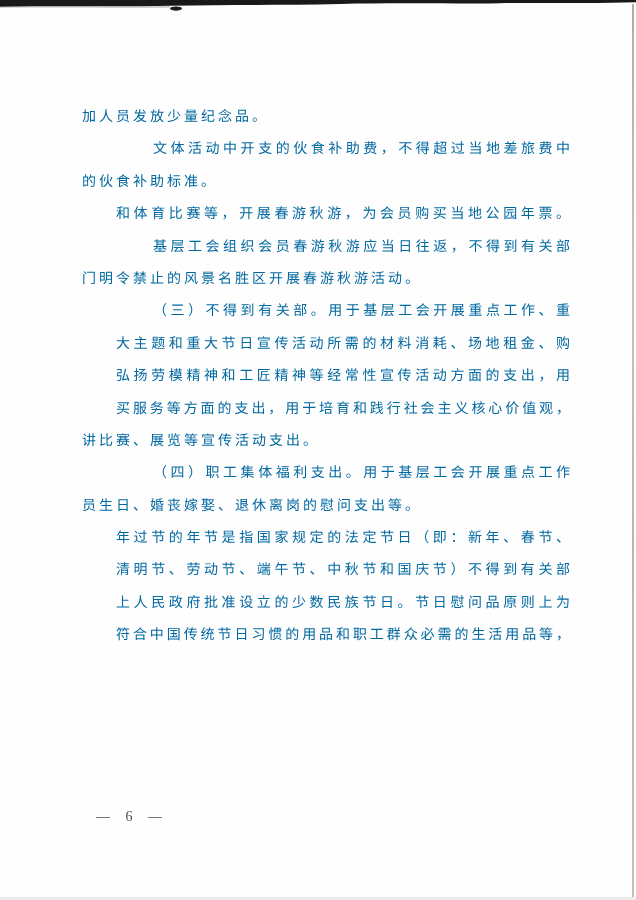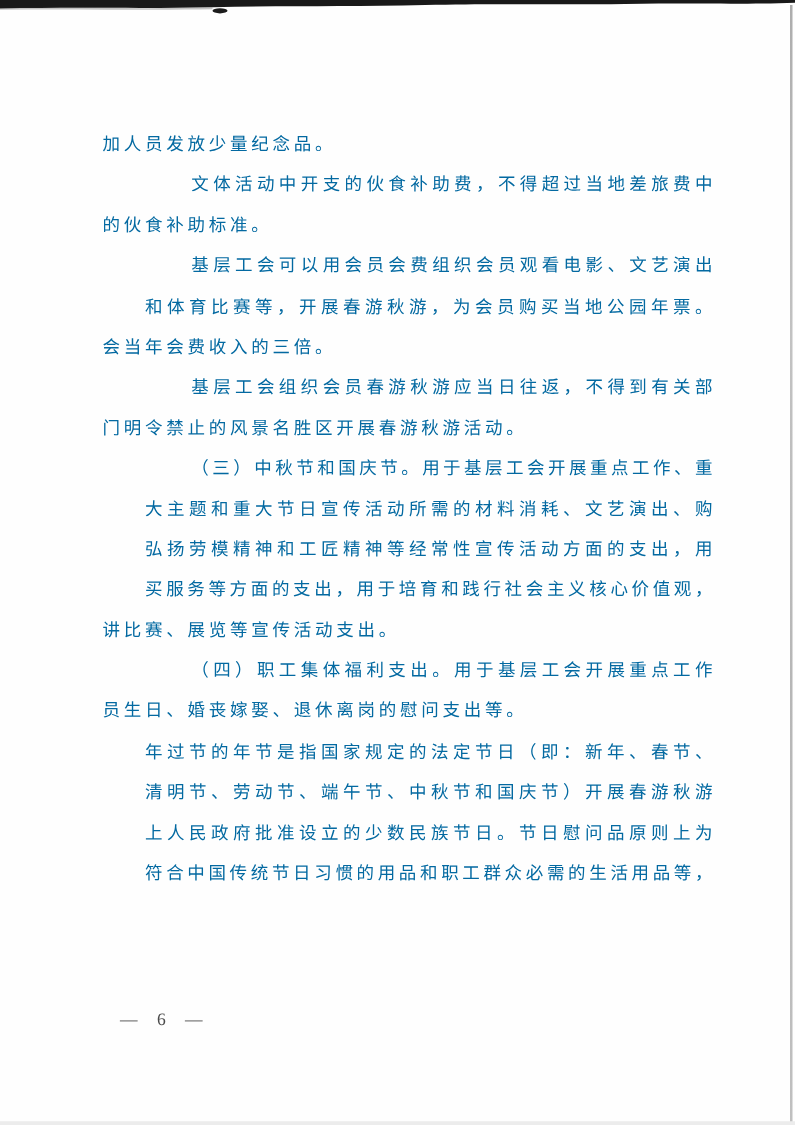--- a/index.html
+++ b/index.html
@@ -89,33 +89,31 @@
     <path d="M0,6.5 C60,5.8 120,7.2 170,6.0 L170,7.4 C120,8.4 60,7.0 0,7.8 Z" fill="#555555" opacity="0.35"></path>
   </svg>
 
   <div class="right-edge"></div>
   <div class="bottom-edge"></div>
 
   <div class="doc-text">
     <div class="line">加人员发放少量纪念品。</div>
     <div class="line ind jf">文体活动中开支的伙食补助费，不得超过当地差旅费中</div>
     <div class="line">的伙食补助标准。</div>
-    <div class="line ind jf">基层工会可以用会员会费组织会员观看电影、文艺演出</div>
     <div class="line jf">和体育比赛等，开展春游秋游，为会员购买当地公园年票。</div>
-    <div class="line">会当年会费收入的三倍。</div>
     <div class="line ind jf">基层工会组织会员春游秋游应当日往返，不得到有关部</div>
     <div class="line">门明令禁止的风景名胜区开展春游秋游活动。</div>
-    <div class="line ind jf">（三）中秋节和国庆节。用于基层工会开展重点工作、重</div>
-    <div class="line jf">大主题和重大节日宣传活动所需的材料消耗、文艺演出、购</div>
+    <div class="line ind jf">（三）不得到有关部。用于基层工会开展重点工作、重</div>
+    <div class="line jf">大主题和重大节日宣传活动所需的材料消耗、场地租金、购</div>
     <div class="line jf">弘扬劳模精神和工匠精神等经常性宣传活动方面的支出，用</div>
     <div class="line jf">买服务等方面的支出，用于培育和践行社会主义核心价值观，</div>
     <div class="line">讲比赛、展览等宣传活动支出。</div>
     <div class="line ind jf">（四）职工集体福利支出。用于基层工会开展重点工作</div>
     <div class="line">员生日、婚丧嫁娶、退休离岗的慰问支出等。</div>
     <div class="line jf">年过节的年节是指国家规定的法定节日（即：新年、春节、</div>
-    <div class="line jf">清明节、劳动节、端午节、中秋节和国庆节）开展春游秋游</div>
+    <div class="line jf">清明节、劳动节、端午节、中秋节和国庆节）不得到有关部</div>
     <div class="line jf">上人民政府批准设立的少数民族节日。节日慰问品原则上为</div>
     <div class="line jf">符合中国传统节日习惯的用品和职工群众必需的生活用品等，</div>
   </div>
 
   <div class="page-number">— 6 —</div>
 
 </div>
 
 </body></html>

